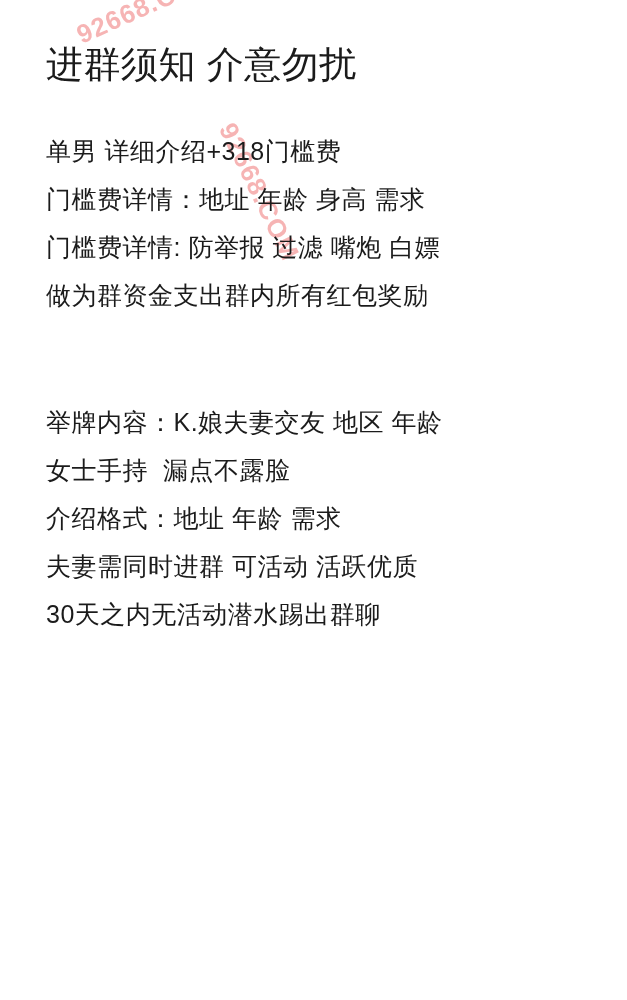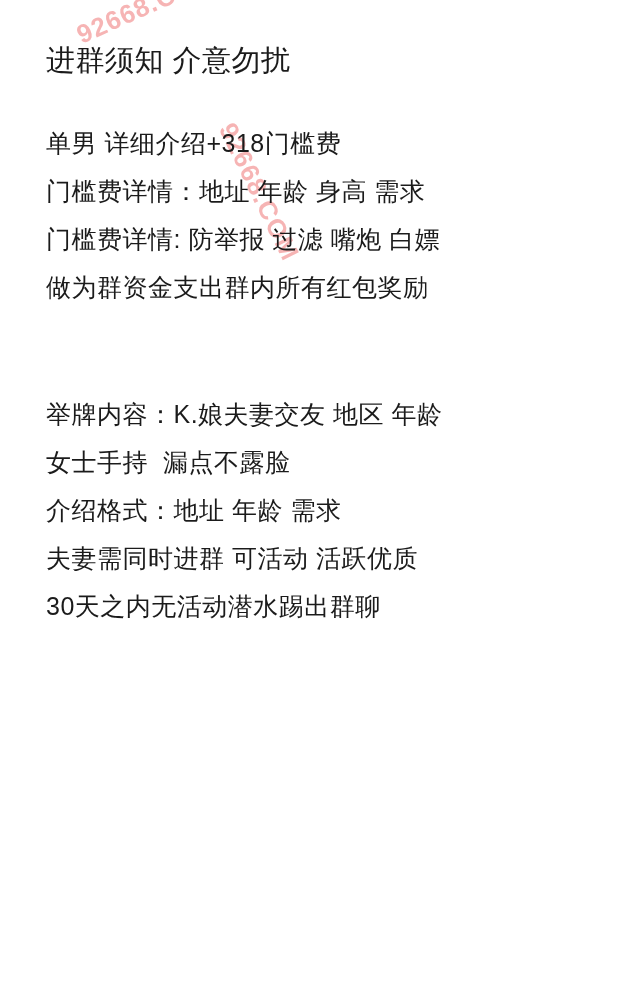--- a/index.html
+++ b/index.html
@@ -57,21 +57,21 @@
     letter-spacing: 0.5px;
     white-space: pre;
     margin: 0;
   }
   .block {
     margin: 0 0 0 0;
   }
   .gap-lg { height: 56px; }
   .row-space { height: 23px; }
   .title-line {
-    font-size: 29px;
+    font-size: 37px;
   }
 </style>
 </head>
 <body>
 
 <div class="page">
 
   <div class="watermark wm-1">92668.COM</div>
   <div class="watermark wm-2">92668.COM</div>
 

